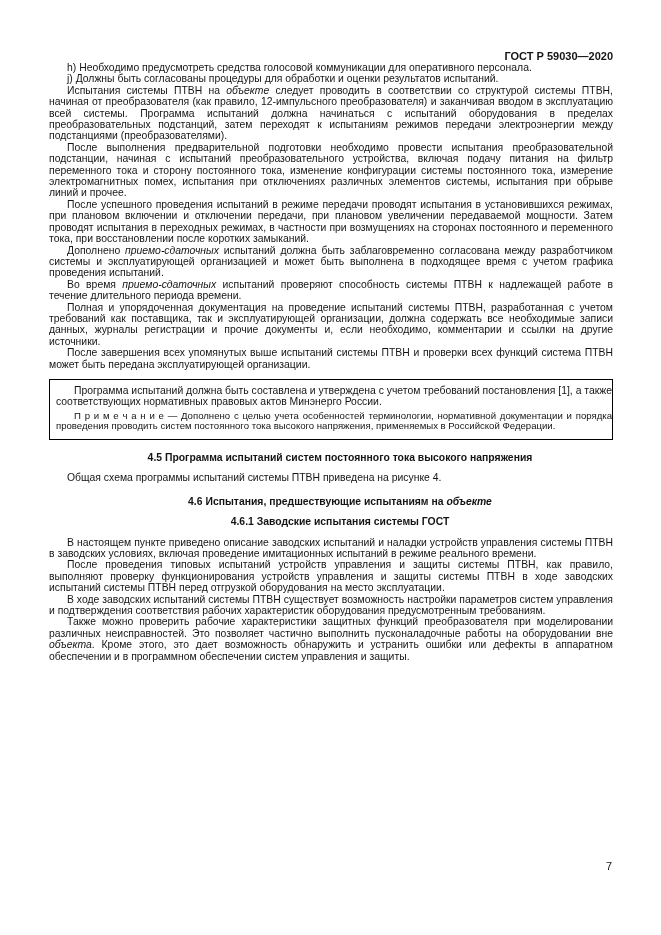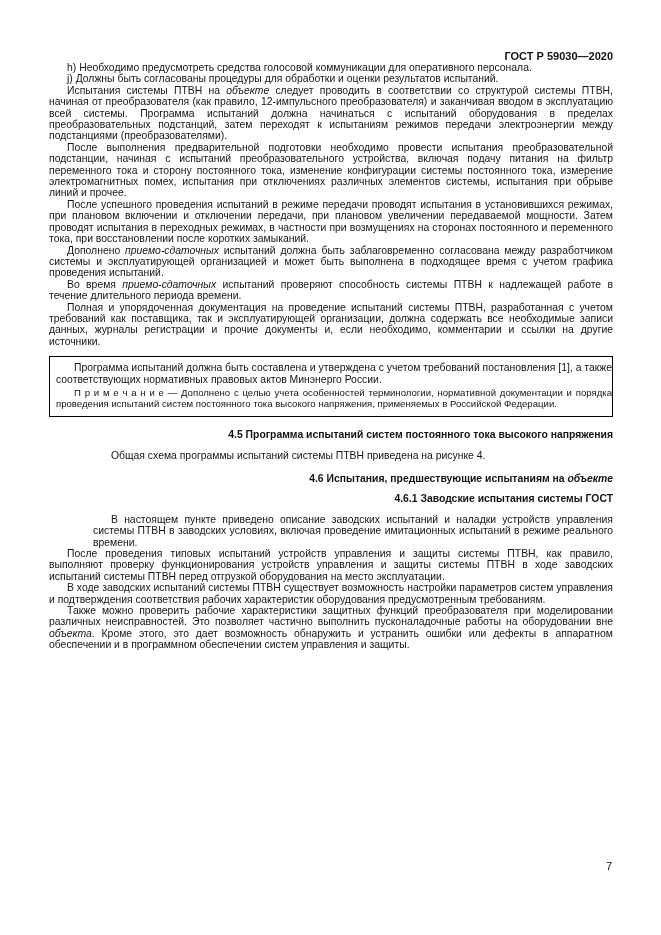--- a/index.html
+++ b/index.html
@@ -26,25 +26,25 @@
     text-align: justify;
   }
   .content p {
     text-indent: 18px;
     margin: 0;
   }
   .content h4.heading {
     font-size: 10.4px;
     font-weight: bold;
     text-indent: 18px;
-    text-align: right;
+    text-align: center;
     margin: 12px 0 9px 0;
   }
   .content h4.heading + h4.heading { margin-top: 9px; }
-  .content h4.heading + p { margin-top: 0; margin-left: 44px; }
+  .content h4.heading + p { margin-top: 0; }
   .note-box {
     border: 1px solid #000;
     margin: 9px 0 5px 0;
     padding: 5px 0 7px 6px;
   }
   .note-box p { text-indent: 18px; }
   .note-box p.small {
     font-size: 9.6px;
     line-height: 10.6px;
     margin-top: 3px;
@@ -64,23 +64,24 @@
   <div class="doc-header">ГОСТ Р 59030—2020</div>
   <div class="content">
       <p class="para"><span>h) Необходимо предусмотреть средства голосовой коммуникации для оперативного персонала.</span></p>
       <p class="para"><span>j) Должны быть согласованы процедуры для обработки и оценки результатов испытаний.</span></p>
       <p class="para"><span>Испытания системы ПТВН на </span><i>объекте</i><span> следует проводить в соответствии со структурой системы ПТВН, начиная от преобразователя (как правило, 12-импульсного преобразователя) и заканчивая вводом в эксплуатацию всей системы. Программа испытаний должна начинаться с испытаний оборудования в пределах преобразовательных подстанций, затем переходят к испытаниям режимов передачи электроэнергии между подстанциями (преобразователями).</span></p>
       <p class="para"><span>После выполнения предварительной подготовки необходимо провести испытания преобразовательной подстанции, начиная с испытаний преобразовательного устройства, включая подачу питания на фильтр переменного тока и сторону постоянного тока, изменение конфигурации системы постоянного тока, измерение электромагнитных помех, испытания при отключениях различных элементов системы, испытания при обрыве линий и прочее.</span></p>
       <p class="para"><span>После успешного проведения испытаний в режиме передачи проводят испытания в установившихся режимах, при плановом включении и отключении передачи, при плановом увеличении передаваемой мощности. Затем проводят испытания в переходных режимах, в частности при возмущениях на сторонах постоянного и переменного тока, при восстановлении после коротких замыканий.</span></p>
       <p class="para"><span>Дополнено </span><i>приемо-сдаточных</i><span> испытаний должна быть заблаговременно согласована между разработчиком системы и эксплуатирующей организацией и может быть выполнена в подходящее время с учетом графика проведения испытаний.</span></p>
       <p class="para"><span>Во время </span><i>приемо-сдаточных</i><span> испытаний проверяют способность системы ПТВН к надлежащей работе в течение длительного периода времени.</span></p>
       <p class="para"><span>Полная и упорядоченная документация на проведение испытаний системы ПТВН, разработанная с учетом требований как поставщика, так и эксплуатирующей организации, должна содержать все необходимые записи данных, журналы регистрации и прочие документы и, если необходимо, комментарии и ссылки на другие источники.</span></p>
+      <p class="para"><span>После завершения всех упомянутых выше испытаний системы ПТВН и проверки всех функций система ПТВН может быть передана эксплуатирующей организации.</span></p>
       <div class="note-box">
         <p><span>Программа испытаний должна быть составлена и утверждена с учетом требований постановления [1], а также соответствующих нормативных правовых актов Минэнерго России.</span></p>
-        <p class="small"><span>П р и м е ч а н и е — Дополнено с целью учета особенностей терминологии, нормативной документации и порядка проведения испытаний систем постоянного тока высокого напряжения, применяемых в Российской Федерации.</span></p>
+        <p class="small"><span>П р и м е ч а н и е — Дополнено с целью учета особенностей терминологии, нормативной документации и порядка проведения проводить систем постоянного тока высокого напряжения, применяемых в Российской Федерации.</span></p>
       </div>
       <h4 class="heading"><span>4.5 Программа испытаний систем постоянного тока высокого напряжения</span></h4>
       <p class="para"><span>Общая схема программы испытаний системы ПТВН приведена на рисунке 4.</span></p>
       <h4 class="heading"><span>4.6 Испытания, предшествующие испытаниям на </span><i>объекте</i></h4>
       <h4 class="heading"><span>4.6.1 Заводские испытания системы ГОСТ</span></h4>
       <p class="para"><span>В настоящем пункте приведено описание заводских испытаний и наладки устройств управления системы ПТВН в заводских условиях, включая проведение имитационных испытаний в режиме реального времени.</span></p>
       <p class="para"><span>После проведения типовых испытаний устройств управления и защиты системы ПТВН, как правило, выполняют проверку функционирования устройств управления и защиты системы ПТВН в ходе заводских испытаний системы ПТВН перед отгрузкой оборудования на место эксплуатации.</span></p>
       <p class="para"><span>В ходе заводских испытаний системы ПТВН существует возможность настройки параметров систем управления и подтверждения соответствия рабочих характеристик оборудования предусмотренным требованиям.</span></p>
       <p class="para"><span>Также можно проверить рабочие характеристики защитных функций преобразователя при моделировании различных неисправностей. Это позволяет частично выполнить пусконаладочные работы на оборудовании вне </span><i>объекта</i><span>. Кроме этого, это дает возможность обнаружить и устранить ошибки или дефекты в аппаратном обеспечении и в программном обеспечении систем управления и защиты.</span></p>
     </div>

